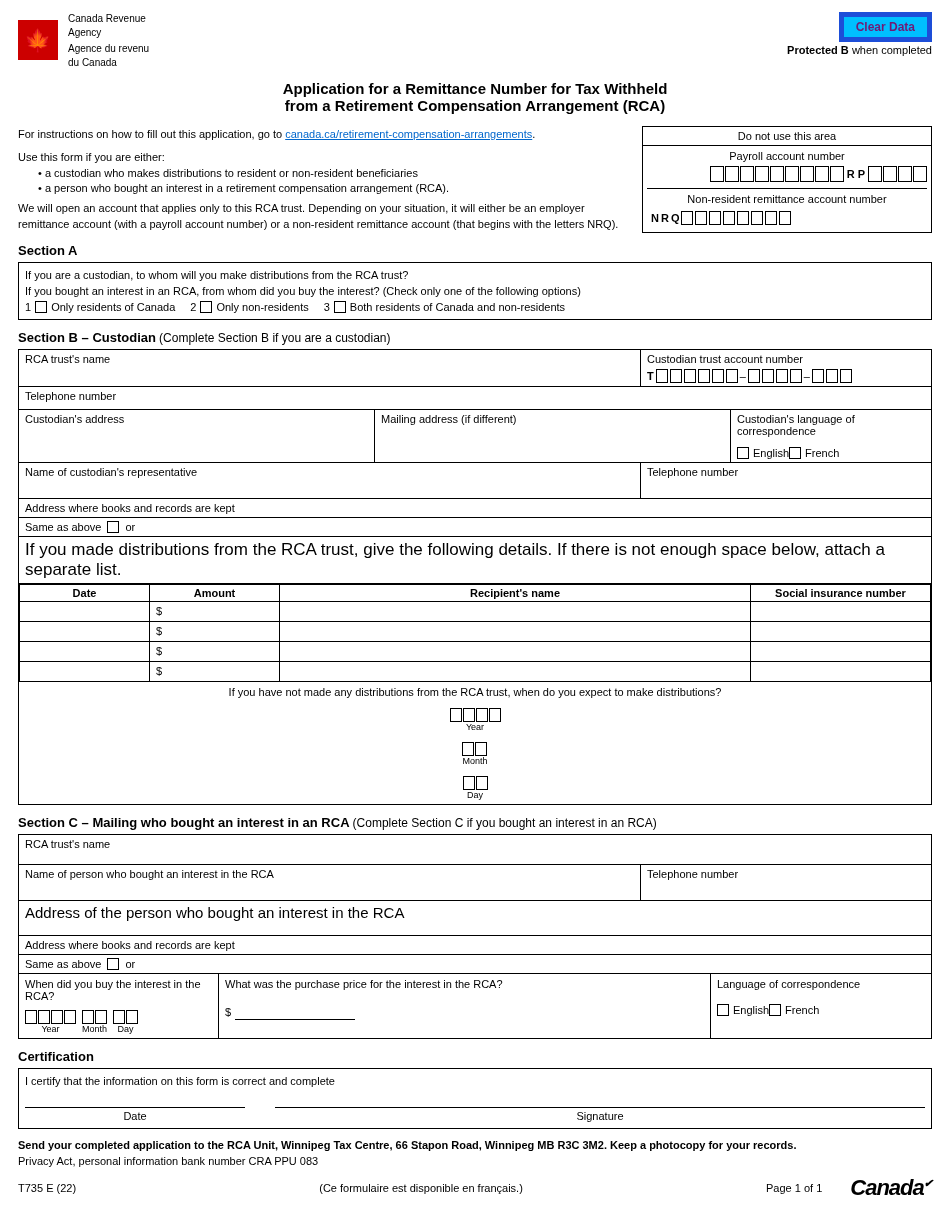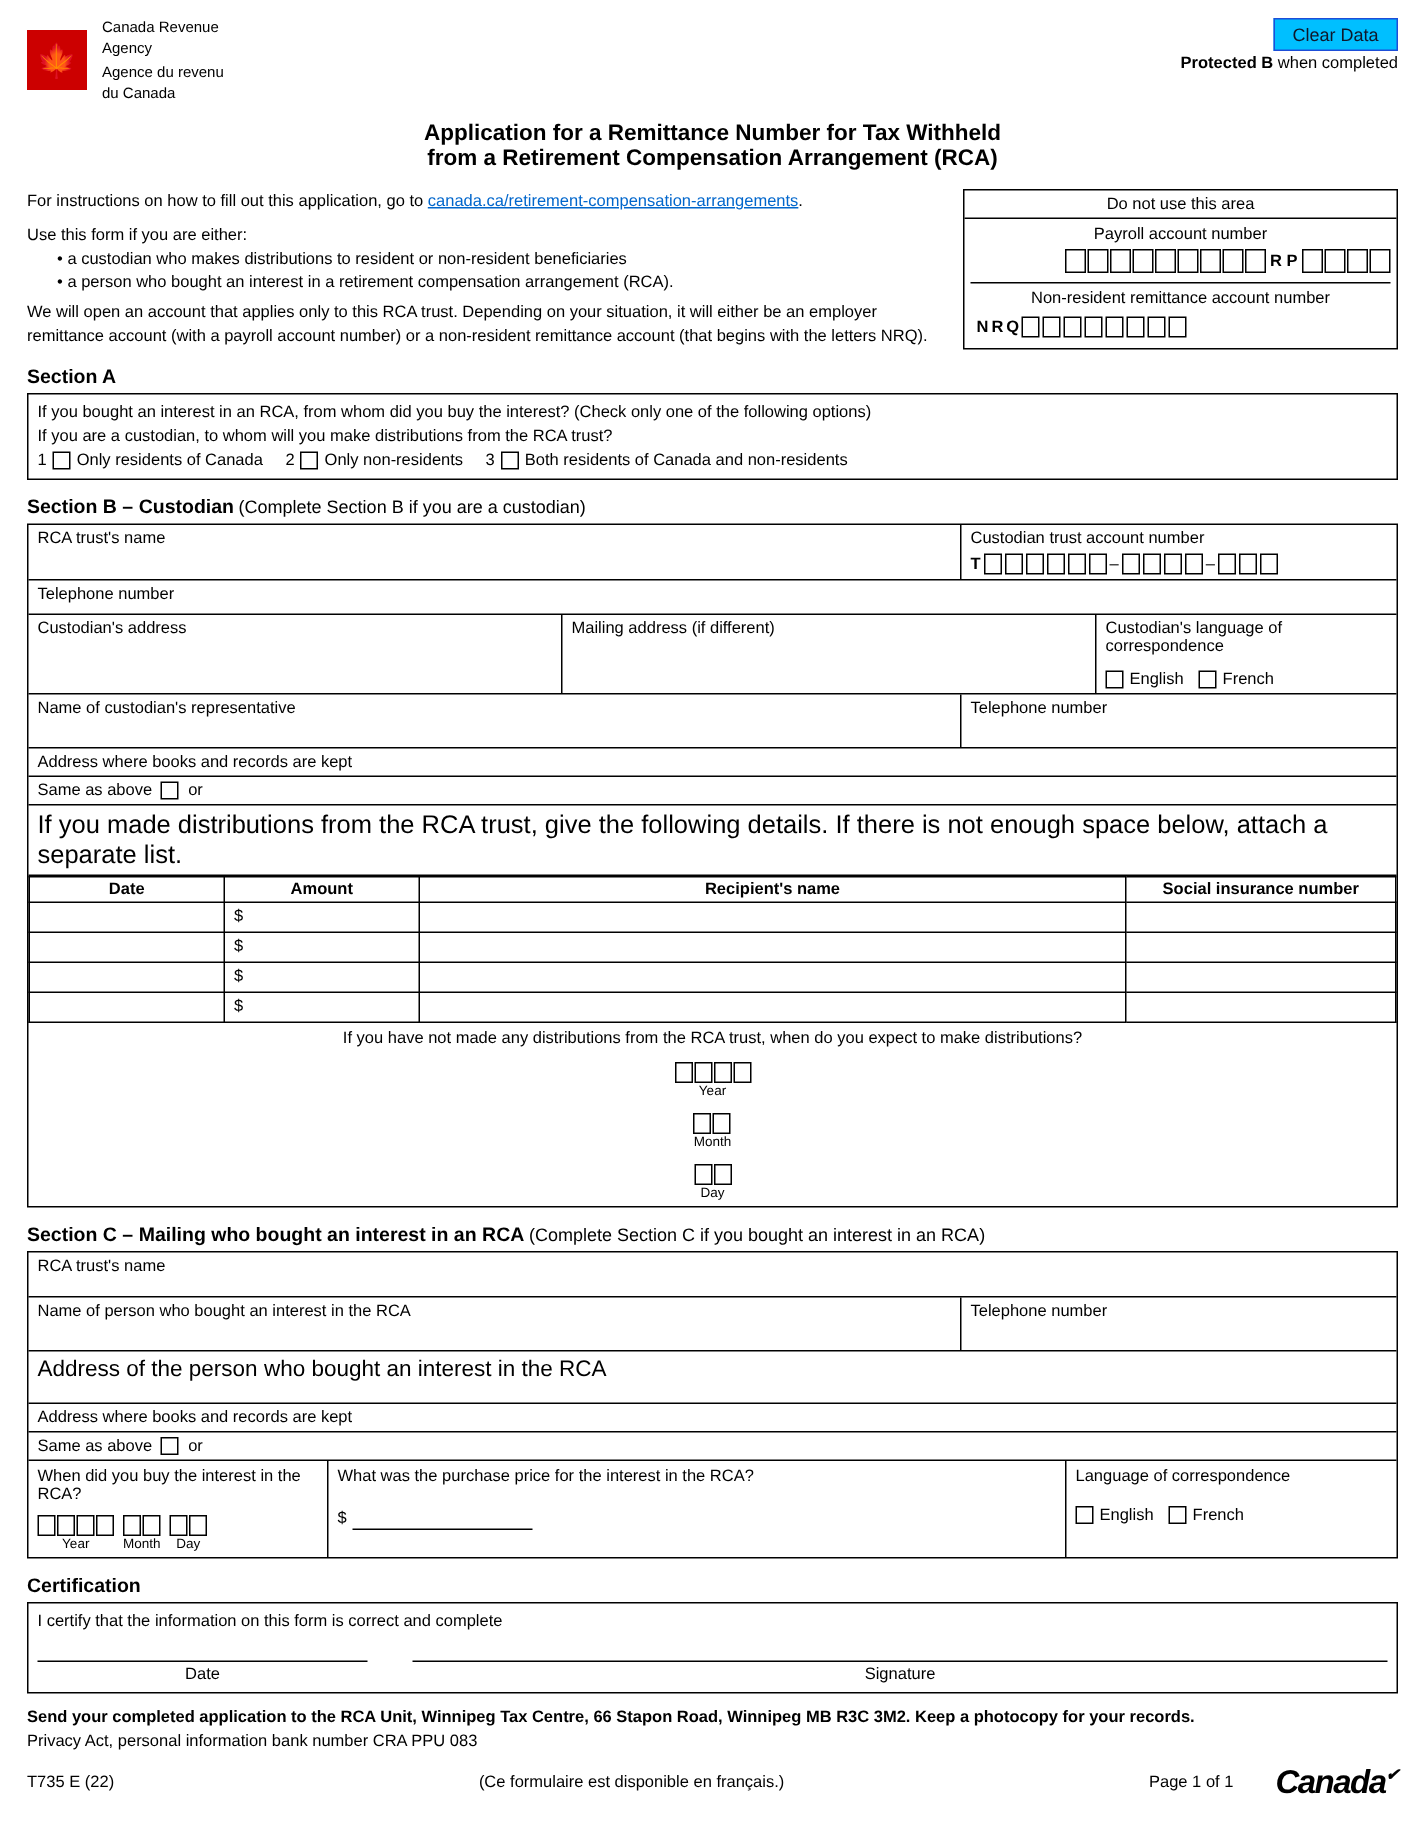--- a/index.html
+++ b/index.html
@@ -1,19 +1,19 @@
 <!DOCTYPE html>
 <html><head>
   <meta charset="utf-8">
   <style>
     * { box-sizing: border-box; margin: 0; padding: 0; }
     body { font-family: Arial, sans-serif; font-size: 11px; background: #fff; color: #000; width: 950px; }
     .page { padding: 12px 18px; position: relative; }
     .logo-area { display: flex; align-items: center; gap: 10px; }
-    .clear-data-btn { background: #00BFFF; border: 1px solid #1d4ed8; padding: 3px 12px; font-size: 12px; cursor: pointer; color: #0f172a; font-weight: normal; }
+    .clear-data-btn { background: #00BFFF; border: 5px solid #1d4ed8; padding: 3px 12px; font-size: 12px; cursor: pointer; color: #701a75; font-weight: bold; }
     .protected-b { font-size: 11px; margin-top: 2px; }
     .protected-b strong { font-weight: bold; }
     
     
     .title-section { text-align: center; margin: 10px 0 12px; }
     .title-section h1 { font-size: 15px; font-weight: bold; }
     
     
     .intro { margin-bottom: 8px; font-size: 11px; line-height: 1.5; }
     .intro a { color: #0066CC; }
@@ -43,21 +43,21 @@
     .checkbox-item .num { font-size: 11px; }
     .cb { width: 12px; height: 12px; border: 1px solid #000; display: inline-block; }
     .section-b-box { border: 1px solid #000; margin-bottom: 10px; }
     
     .row-2col { display: flex; border-bottom: 1px solid #000; }
     .row-2col:last-child { border-bottom: none; }
     .col-left { flex: 1; padding: 3px 6px; border-right: 1px solid #000; min-height: 22px; font-size: 11px; }
     .col-right { width: 290px; padding: 3px 6px; min-height: 22px; font-size: 11px; flex-shrink: 0; }
     
     
-    .lang-checkboxes { display: flex; align-items: center; gap: 10px; margin-top: 4px; }
+    .lang-checkboxes { display: flex; align-items: center; margin-top: 4px; }
     .lang-item { display: flex; align-items: center; gap: 4px; font-size: 11px; }
     .col-addr1 { flex: 1; padding: 3px 6px; border-right: 1px solid #000; min-height: 50px; font-size: 11px; }
     .col-addr2 { flex: 1; padding: 3px 6px; border-right: 1px solid #000; min-height: 50px; font-size: 11px; }
     .col-lang { width: 200px; padding: 3px 6px; min-height: 50px; font-size: 11px; flex-shrink: 0; }
     .dist-table { width: 100%; border-collapse: collapse; }
     .dist-table th { border: 1px solid #000; padding: 2px 6px; text-align: center; font-size: 11px; font-weight: bold; background: #fff; }
     .dist-table td { border: 1px solid #000; padding: 2px 6px; font-size: 11px; height: 20px; }
     
     
     .section-c-box { border: 1px solid #000; margin-bottom: 10px; }
@@ -167,22 +167,22 @@
           <div class="small-box"></div>
           <div class="small-box"></div>
           <div class="small-box"></div>
         </div>
       </div>
     </div>
   </div>
 
   <div class="section-header">Section A</div>
   <div class="section-a-box">
+    <div class="section-a-row">If you are a custodian, to whom will you make distributions from the RCA trust?</div>
     <div class="section-a-row">If you bought an interest in an RCA, from whom did you buy the interest? (Check only one of the following options)</div>
-    <div class="section-a-row">If you are a custodian, to whom will you make distributions from the RCA trust?</div>
     <div class="checkbox-row">
       <div class="checkbox-item">
         <span class="num">1</span>
         <div class="cb"></div>
         <span>Only residents of Canada</span>
       </div>
       <div class="checkbox-item">
         <span class="num">2</span>
         <div class="cb"></div>
         <span>Only non-residents</span>

